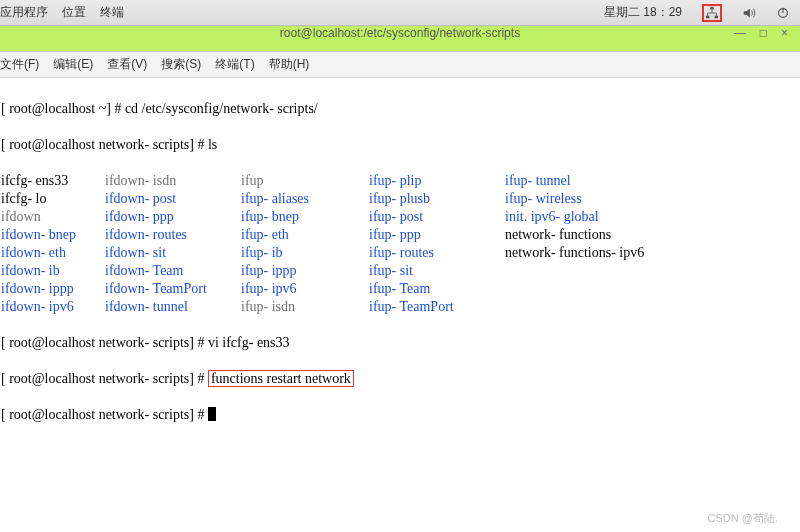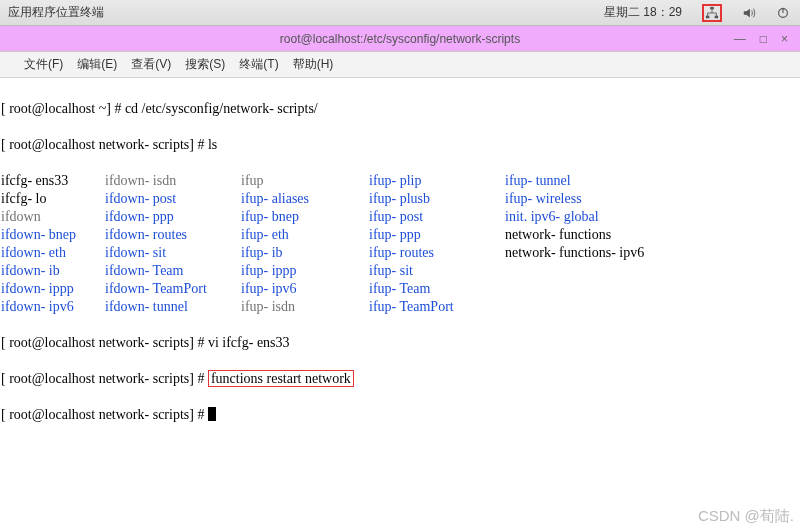--- a/index.html
+++ b/index.html
@@ -1,34 +1,34 @@
 <!DOCTYPE html>
 <html><head>
 <meta charset="utf-8">
 <style>
 *{margin:0;padding:0;box-sizing:border-box}
 body{width:800px;height:532px;font-family:sans-serif;background:#fff;overflow:hidden;position:relative}
 .topbar{height:26px;background:linear-gradient(#eaeaea,#dcdcdc);border-bottom:1px solid #bbb;display:flex;align-items:center;font-size:12px;color:#333}
-.topbar-left{display:flex;padding-left:8px}
+.topbar-left{display:flex;gap:14px;}
 .topbar-right{margin-left:auto;display:flex;align-items:center;gap:20px;padding-right:10px}
 .net-hl{border:2px solid #e63333;padding:0 1px;display:flex;align-items:center}
 .topbar svg{width:14px;height:14px;display:block}
-.titlebar{height:26px;background:#f0abfc;border-bottom:1px solid #c9c9c9;display:flex;align-items:center;position:relative;font-size:12px}
+.titlebar{height:26px;background:#bef264;border-bottom:1px solid #c9c9c9;display:flex;align-items:flex-start;position:relative;font-size:12px}
 .title{position:absolute;left:50%;transform:translateX(-50%);color:#555}
 .winctrl{margin-left:auto;display:flex;gap:14px;padding-right:12px;color:#666}
 .winctrl span{cursor:pointer}
-.menubar{height:26px;background:#f3f3f3;border-bottom:1px solid #d5d5d5;display:flex;align-items:center;gap:14px;padding-left:24px;font-size:12px;color:#333}
+.menubar{height:26px;background:#f3f3f3;border-bottom:1px solid #d5d5d5;display:flex;align-items:center;gap:14px;padding-left:0;font-size:12px;color:#333}
 .term{padding:4px 1px;font-family:Liberation Serif, serif;font-size:14px;line-height:18px;white-space:pre;color:#000}
 .t-cyan{color:#737373}
 .t-green{color:#1d4ed8}
 .row{display:flex}
 .c1{width:104px}.c2{width:136px}.c3{width:128px}.c4{width:136px}.c5{width:200px}
 .hlred{border:1px solid #e63333;padding:0 2px}
 .cursor{display:inline-block;width:8px;height:14px;background:#000;vertical-align:-2px}
-.watermark{position:absolute;right:6px;bottom:6px;font-size:15px;color:#bcbcbc}
+.watermark{position:absolute;right:22px;bottom:6px;font-size:11px;color:#bcbcbc}
 </style>
 </head>
 <body>
 
 <div class="topbar">
   <div class="topbar-left">
     <span>应用程序</span>
     <span>位置</span>
     <span>终端</span>
   </div>

